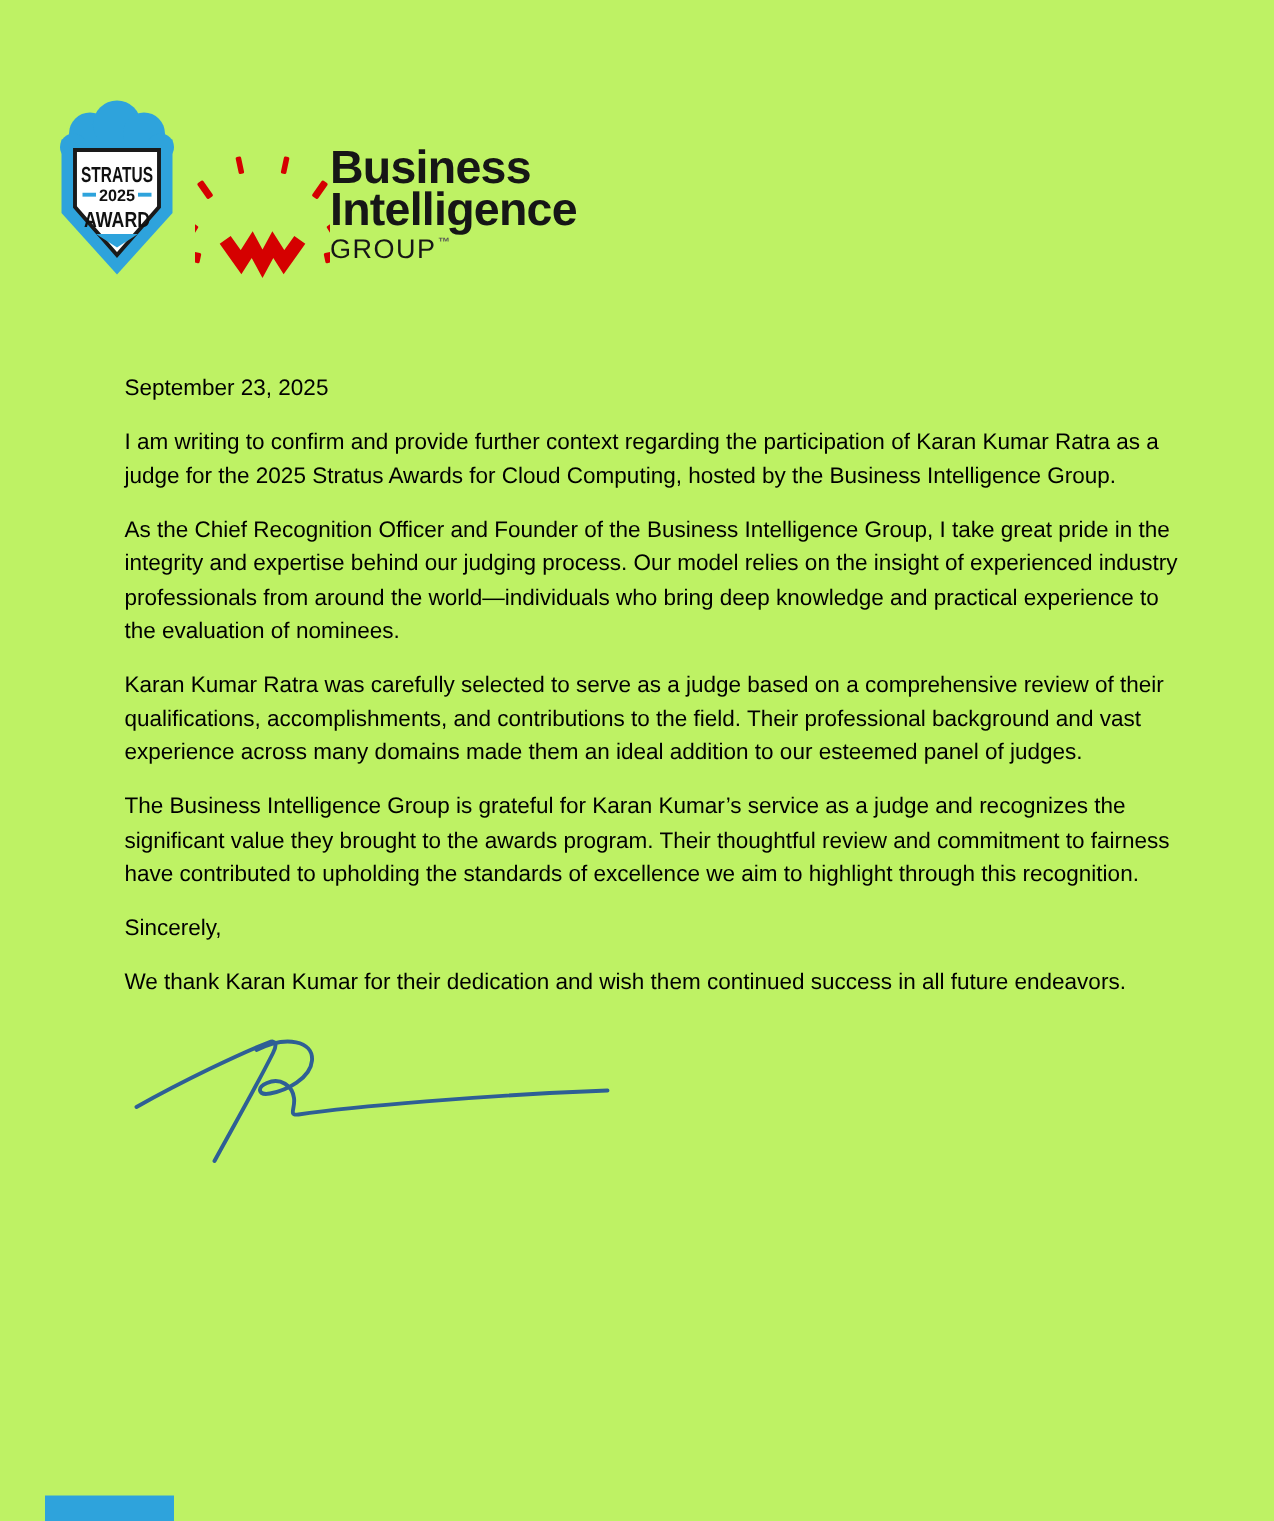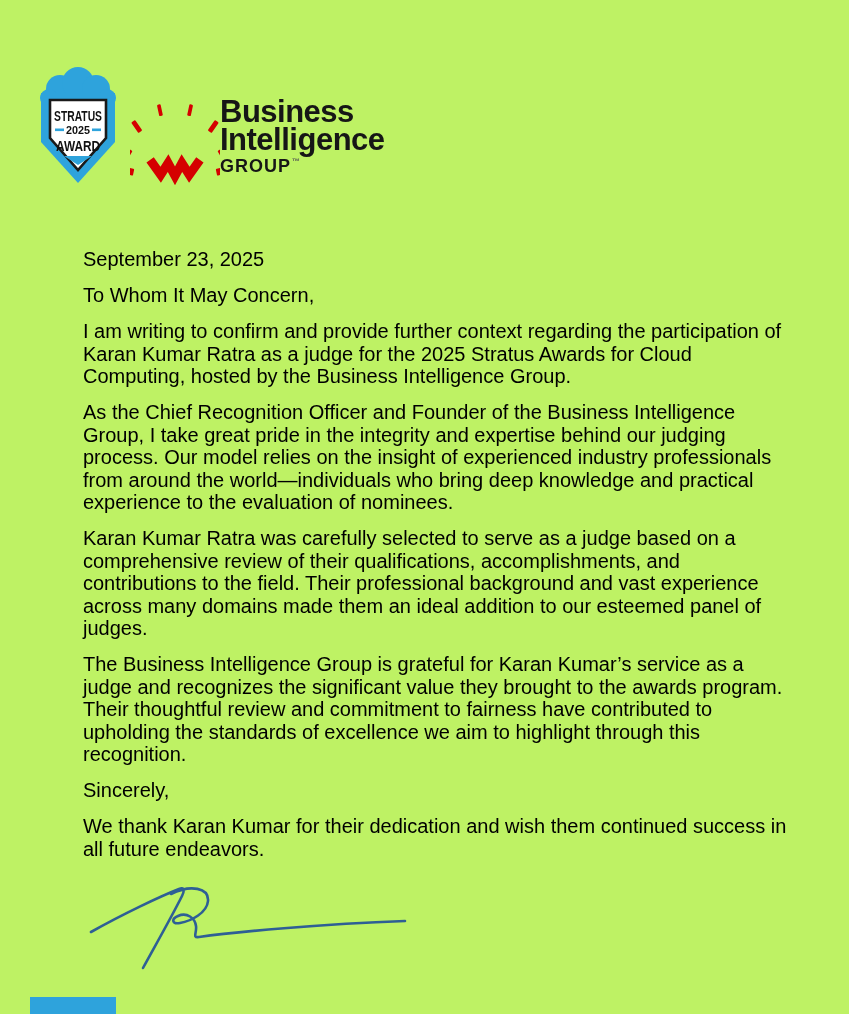--- a/index.html
+++ b/index.html
@@ -46,38 +46,38 @@
     line-height: 28px;
     font-family: "Liberation Sans", sans-serif;
   }
   .org-group-row {
     display: flex;
     align-items: flex-start;
     margin-top: 3px;
   }
   .org-group {
     font-size: 18px;
-    font-weight: 700;
+    font-weight: 400;
     letter-spacing: 1px;
   }
   .org-tm {
     font-size: 8px;
     font-weight: bold;
     margin-left: 1px;
     margin-top: 1px;
     color: #555555;
   }
 
   
   .letter-body {
     position: absolute;
     top: 248px;
     left: 83px;
     width: 712px;
-    font-size: 20px;
+    font-size: 15px;
     line-height: 22.5px;
   }
   .letter-body p { margin: 0 0 13.5px 0; }
 
   
   .signature-area {
     margin-top: 2px;
     margin-bottom: 6px;
     height: 96px;
   }
@@ -142,21 +142,20 @@
       <div class="org-line">Intelligence</div>
       <div class="org-group-row">
         <span class="org-group">GROUP</span>
         <span class="org-tm">™</span>
       </div>
     </div>
   </div>
 
   <div class="letter-body">
     <p>September 23, 2025</p>
-    <p>To Whom It May Concern,</p>
     <p>I am writing to confirm and provide further context regarding the participation of Karan Kumar Ratra as a judge for the 2025 Stratus Awards for Cloud Computing, hosted by the Business Intelligence Group.</p>
     <p>As the Chief Recognition Officer and Founder of the Business Intelligence Group, I take great pride in the integrity and expertise behind our judging process. Our model relies on the insight of experienced industry professionals from around the world—individuals who bring deep knowledge and practical experience to the evaluation of nominees.</p>
     <p>Karan Kumar Ratra was carefully selected to serve as a judge based on a comprehensive review of their qualifications, accomplishments, and contributions to the field. Their professional background and vast experience across many domains made them an ideal addition to our esteemed panel of judges.</p>
     <p>The Business Intelligence Group is grateful for Karan Kumar’s service as a judge and recognizes the significant value they brought to the awards program. Their thoughtful review and commitment to fairness have contributed to upholding the standards of excellence we aim to highlight through this recognition.</p>
     <p>Sincerely,</p>
     <p>We thank Karan Kumar for their dedication and wish them continued success in all future endeavors.</p>
 
     <div class="signature-area">
       <svg width="330" height="96" viewBox="0 0 330 96" aria-hidden="true">
         <path d="M 8 58

